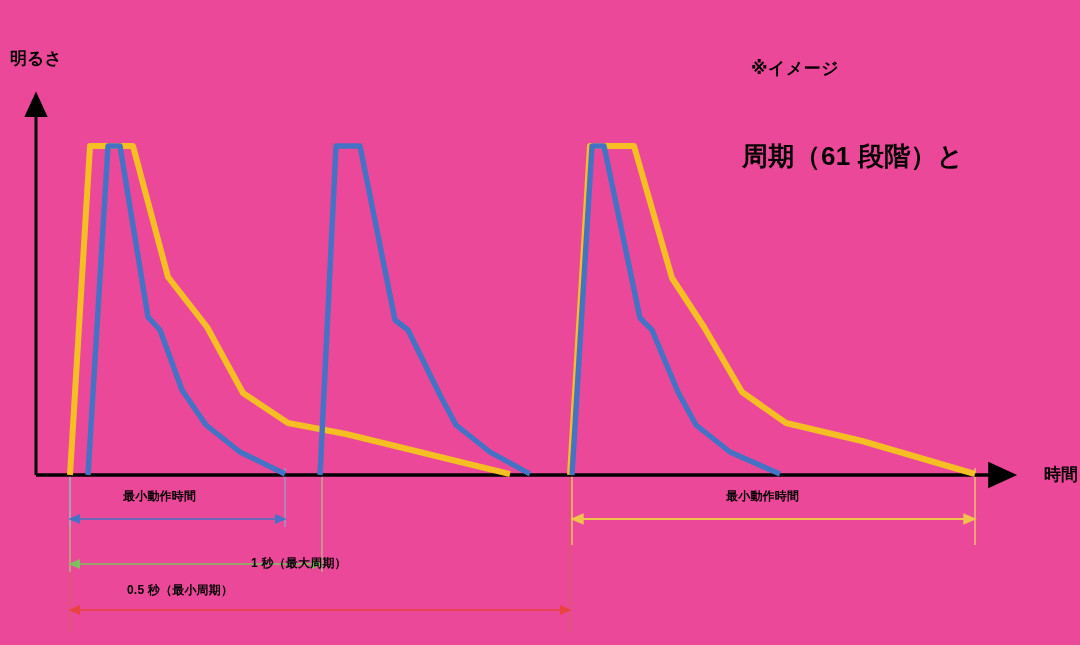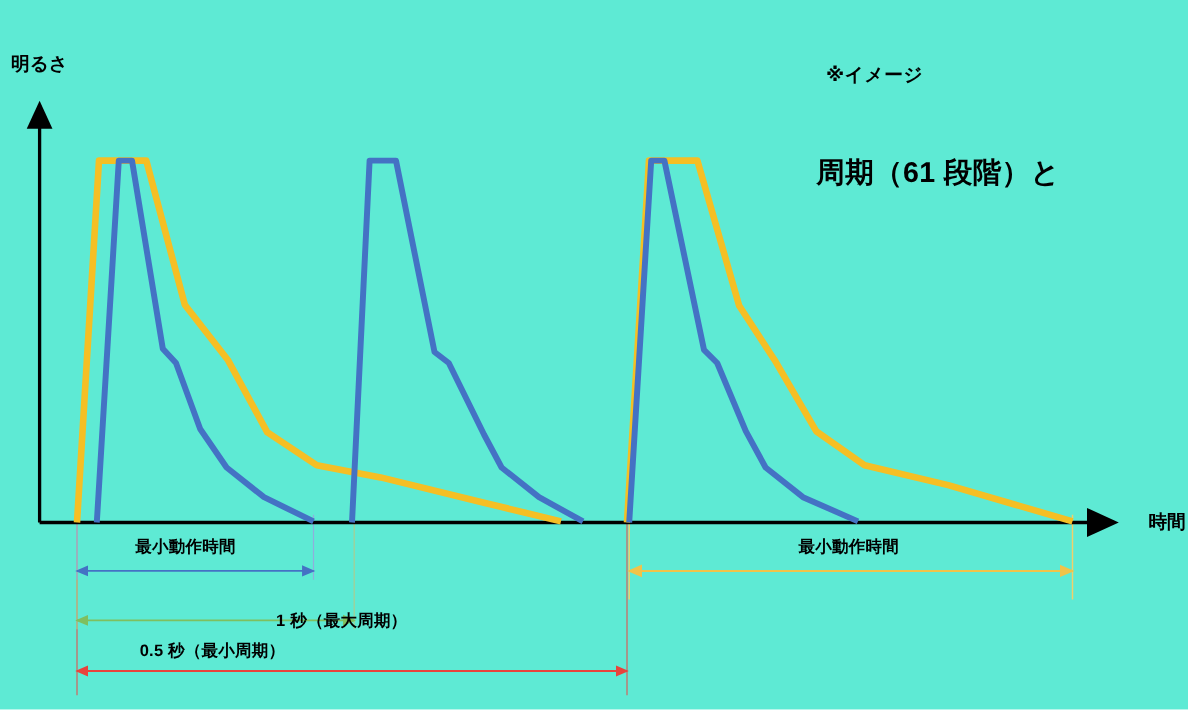--- a/index.html
+++ b/index.html
@@ -8,21 +8,21 @@
     background: #ffffff;
   }
   body {
     font-family: "Liberation Sans", "DejaVu Sans", sans-serif;
     color: #000000;
   }
   #canvas {
     position: relative;
     width: 1080px;
     height: 645px;
-    background: #5eead4;
+    background: #ec4899;
     overflow: hidden;
   }
   #plot {
     position: absolute;
     left: 0;
     top: 0;
     width: 1080px;
     height: 645px;
   }
   .txt {
@@ -46,21 +46,21 @@
     left: 742px;
     top: 133px;
     width: 320px;
     font-size: 26px;
     font-weight: 700;
     line-height: 1.82;
     color: #000000;
     letter-spacing: 0.3px;
   }
   .ann-label {
-    font-size: 15px;
+    font-size: 12px;
     font-weight: 700;
     color: #000000;
     letter-spacing: 0.2px;
   }
   #ylabel { left: 10px; top: 50px; }
   #xlabel { left: 1034px; top: 466px; padding-left: 10px; }
   #imgnote { left: 751px; top: 60px; }
   #lbl-min-op { left: 123px; top: 490px; }
   #lbl-min-cycle { left: 127px; top: 536px; margin-top: 48px; }
   #lbl-max-cycle { left: 251px; top: 557px; }

